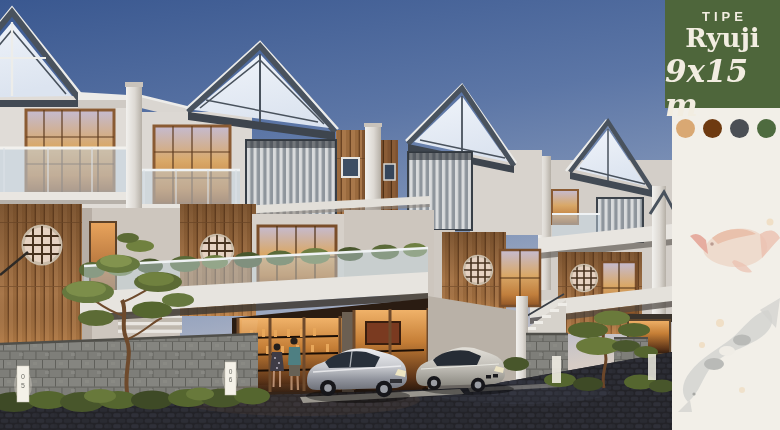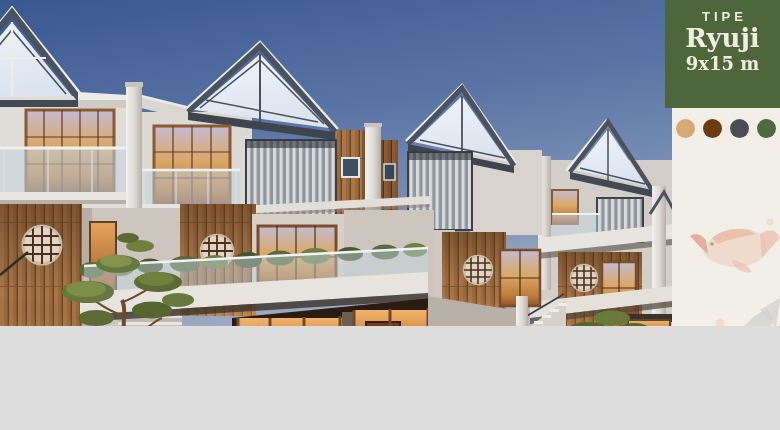--- a/index.html
+++ b/index.html
@@ -1,26 +1,26 @@
 <!DOCTYPE html>
 <html><head>
 <meta charset="utf-8">
 <style>
   html,body{margin:0;padding:0;background:#ddd;}
-  .stage{position:relative;width:780px;height:326px;overflow:hidden;background:#F2EFE8;
+  .stage{position:relative;width:780px;height:430px;overflow:hidden;background:#F2EFE8;
          font-family:"Liberation Sans",sans-serif;}
   .render{position:absolute;left:0;top:0;width:672px;height:430px;overflow:hidden;}
   .cream-panel{position:absolute;left:672px;top:0;width:108px;height:430px;background:#F2EFE8;z-index:1;}
   .koi-svg{position:absolute;left:0;top:150px;width:108px;height:280px;}
   .type-card{position:absolute;left:665px;top:0;width:115px;height:108px;background:#4E663B;z-index:2;
              display:flex;flex-direction:column;align-items:center;box-sizing:border-box;padding-top:9px;
              color:#F2EDE1;cursor:pointer;}
   .type-label{font-size:13px;font-weight:700;letter-spacing:4px;text-indent:4px;}
   .type-name{font-family:"DejaVu Serif",serif;font-weight:700;font-size:26px;line-height:1.15;margin-top:0;}
-  .type-size{font-family:"DejaVu Serif",serif;font-weight:700;font-size:18px;line-height:1.1;}
+  .type-size{font-family:"DejaVu Serif",serif;font-weight:700;font-size:31px;line-height:1.1;font-style:italic;}
   .swatches{position:absolute;left:672px;top:116px;width:108px;height:24px;z-index:2;
             display:flex;justify-content:center;align-items:center;gap:8px;}
   .swatch{width:19px;height:19px;border-radius:50%;display:inline-block;cursor:pointer;}
 </style>
 </head>
 <body>
 
 <div class="stage">
 
   <div class="render">

